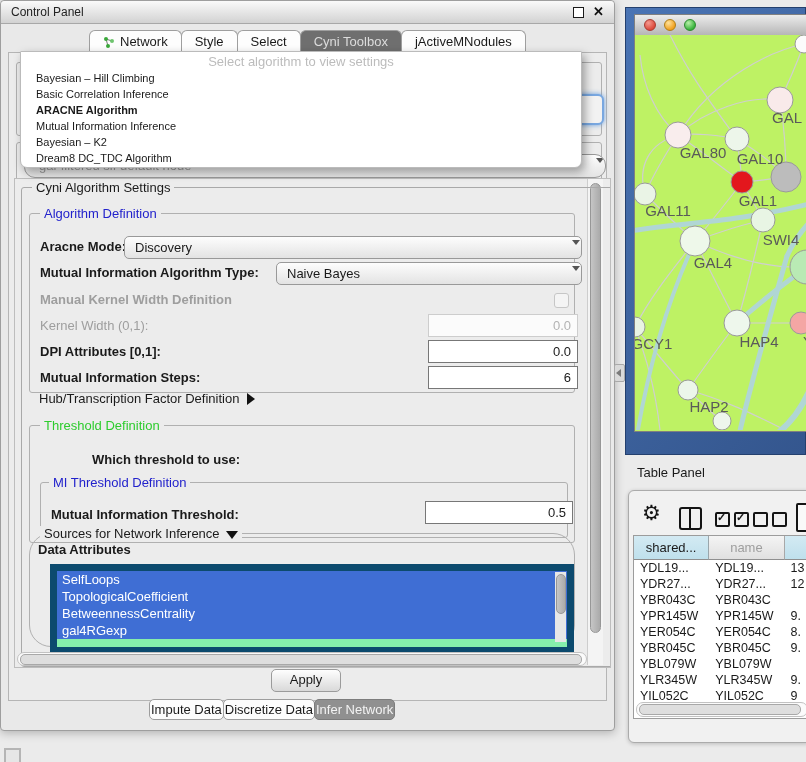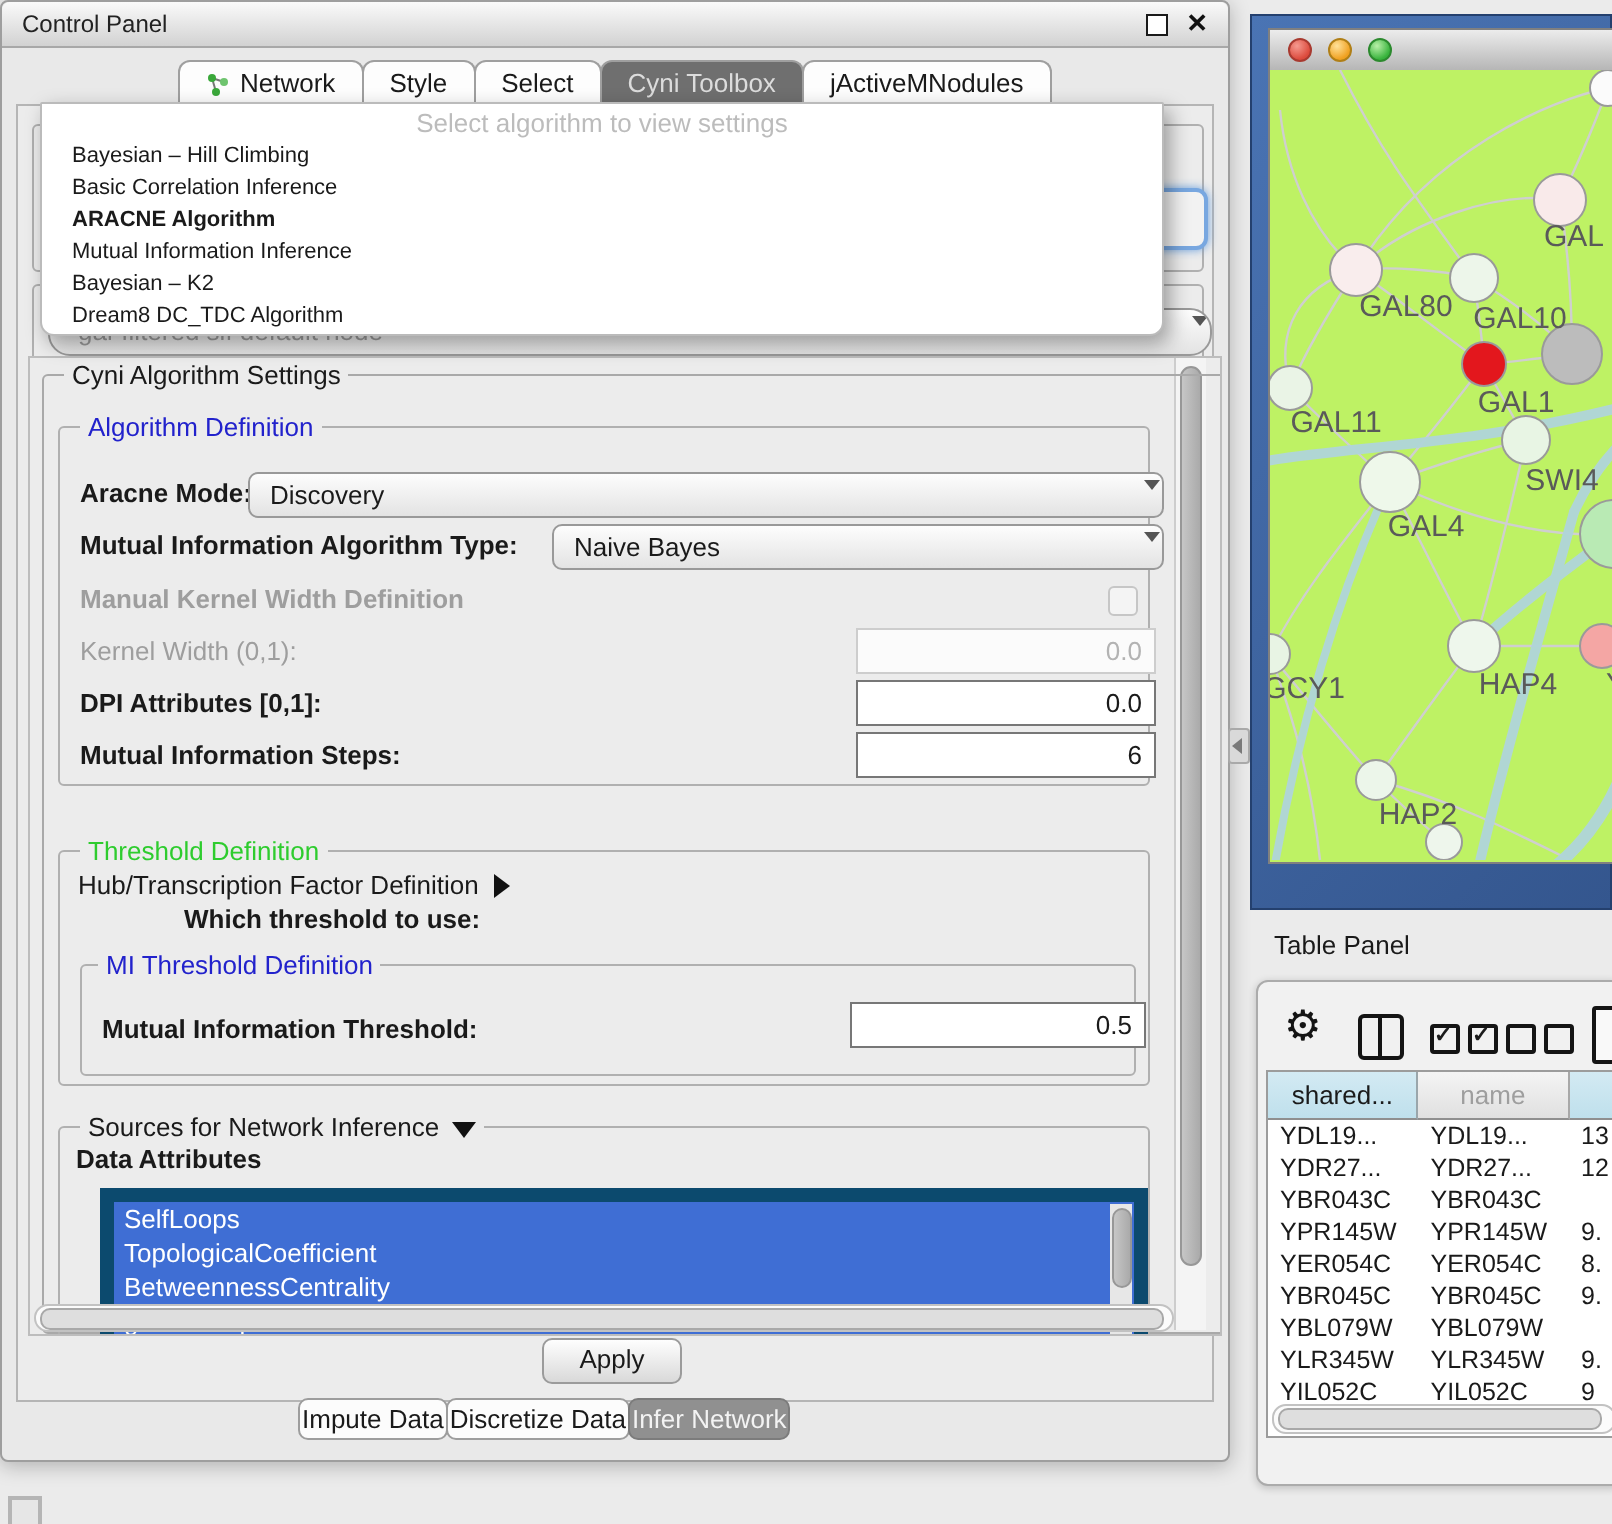--- a/index.html
+++ b/index.html
@@ -195,37 +195,37 @@
         <span class="abs lbl gray" style="left:10px;top:104px;">Kernel Width (0,1):</span>
         <div class="abs num-field disabled" style="left:398px;top:100px;width:142px;height:21px;">0.0</div>
 
         <span class="abs lbl b" style="left:10px;top:130px;">DPI Attributes [0,1]:</span>
         <div class="abs num-field" style="left:398px;top:126px;width:142px;height:21px;">0.0</div>
 
         <span class="abs lbl b" style="left:10px;top:156px;">Mutual Information Steps:</span>
         <div class="abs num-field" style="left:398px;top:152px;width:142px;height:21px;">6</div>
       </div>
 
-      <div class="abs" style="left:24px;top:212px;margin-top:44px;">
+      <div class="abs" style="left:24px;top:212px;">
         <span>Hub/Transcription Factor Definition</span><span class="tri-right"></span>
       </div>
 
       <div class="abs groupbox" style="left:14px;top:246px;width:544px;height:116px;">
         <span class="g-title g-green">Threshold Definition</span>
 
         <span class="abs lbl b" style="left:62px;top:26px;">Which threshold to use:</span>
 
         <div class="abs groupbox" style="left:10px;top:56px;width:526px;height:54px;">
           <span class="g-title g-blue" style="left:8px;">MI Threshold Definition</span>
           <span class="abs lbl b" style="left:10px;top:24px;">Mutual Information Threshold:</span>
           <div class="abs num-field" style="left:384px;top:18px;width:140px;height:21px;">0.5</div>
         </div>
       </div>
 
-      <div class="abs groupbox" style="left:14px;top:384px;width:544px;height:112px;">
+      <div class="abs groupbox" style="left:14px;top:354px;width:544px;height:112px;border-radius:22px;">
         <span class="g-title"><span>Sources for Network Inference</span><span class="tri-down"></span></span>
         <span class="abs lbl b" style="left:8px;top:8px;">Data Attributes</span>
 
         <div class="abs attr-list" style="left:20px;top:30px;width:510px;height:76px;">
           <div class="attr-item">SelfLoops</div>
           <div class="attr-item">TopologicalCoefficient</div>
           <div class="attr-item">BetweennessCentrality</div>
           <div class="attr-item">gal4RGexp</div>
           <div class="abs" style="right:1px;top:1px;width:11px;height:70px;background:#e7e7e7;">
             <div class="abs scroll-thumb" style="left:1px;top:2px;width:8px;height:38px;"></div>

